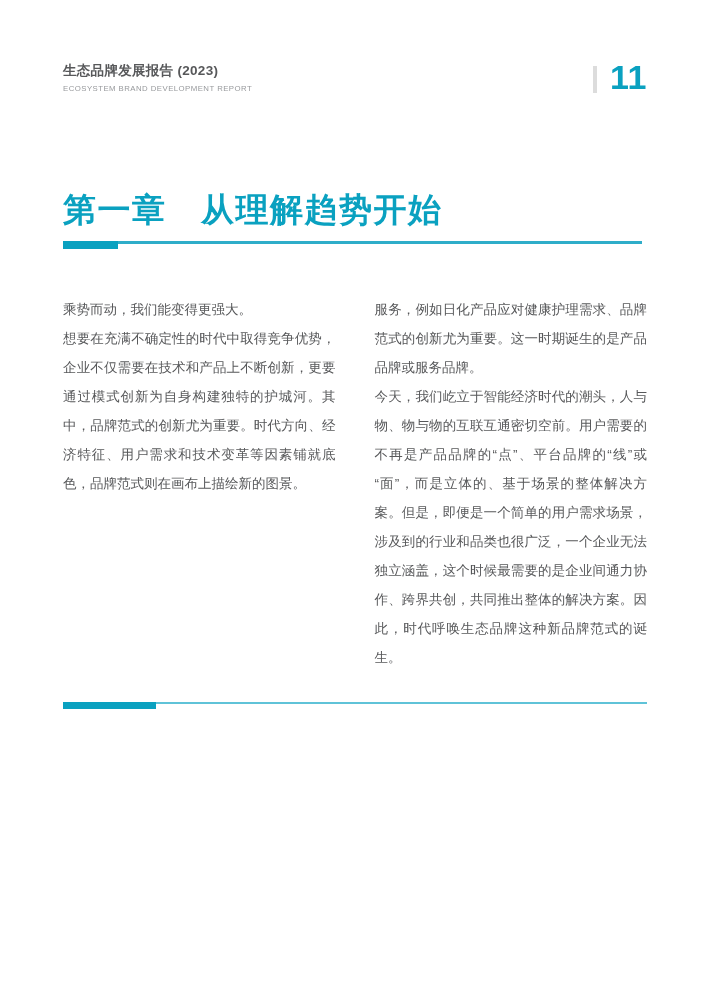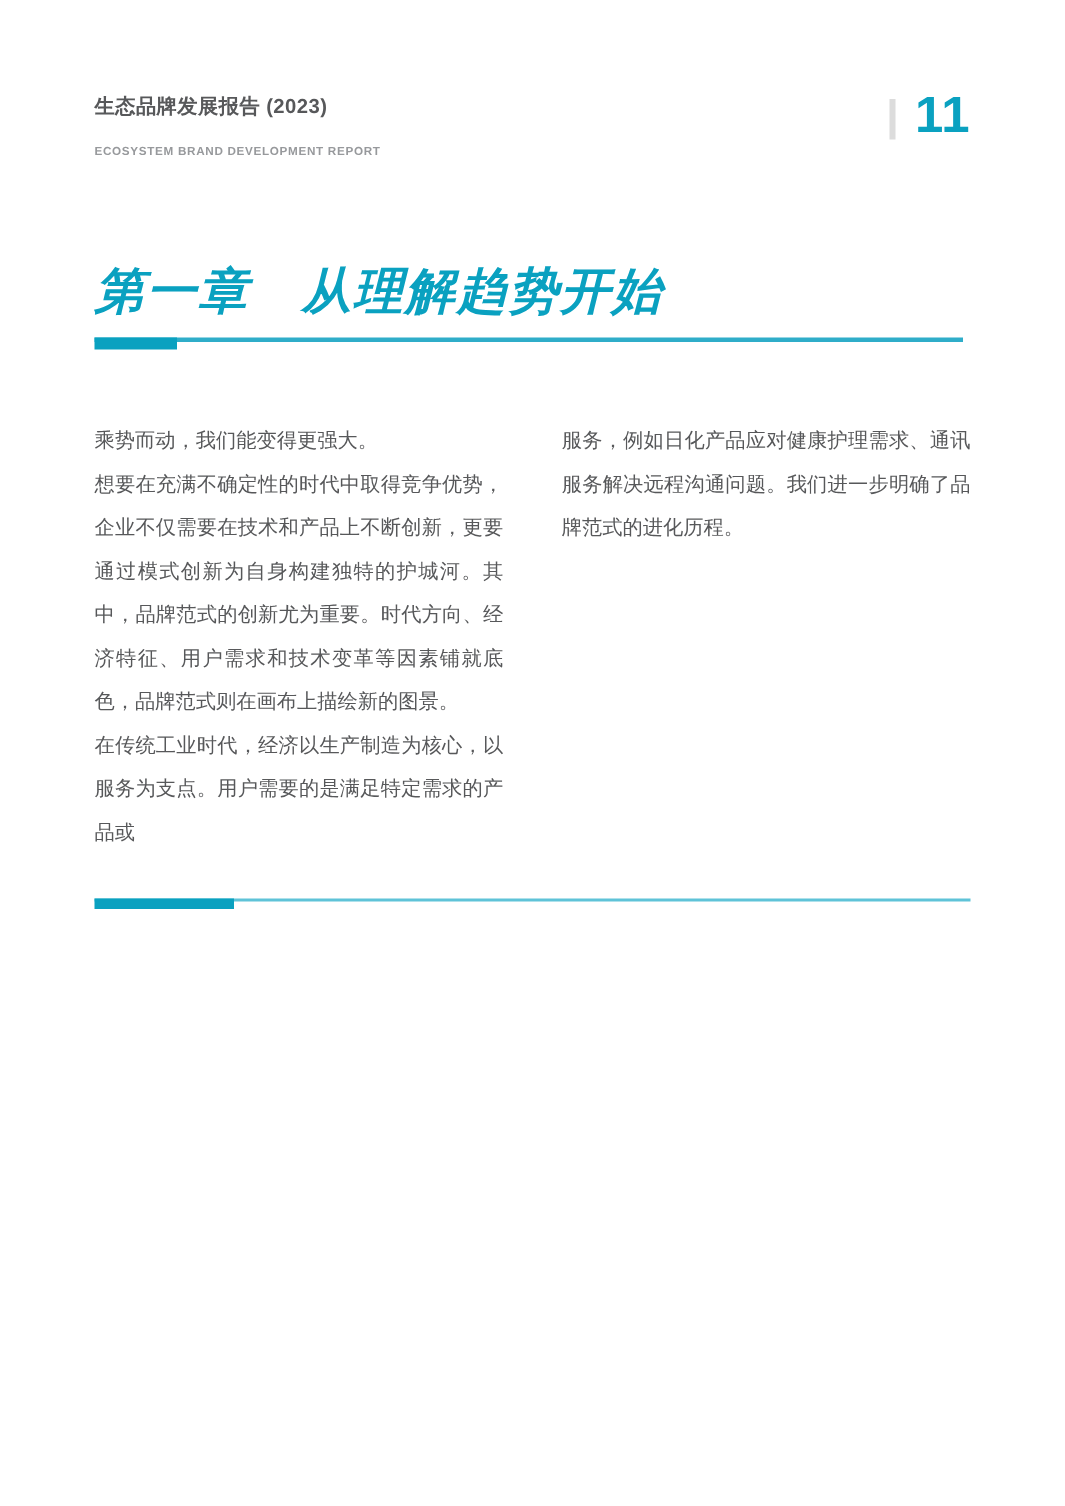--- a/index.html
+++ b/index.html
@@ -23,23 +23,23 @@
     justify-content: space-between;
     align-items: flex-start;
   }
   .header-left .report-title {
     font-size: 13.5px;
     font-weight: 700;
     color: #57585a;
     letter-spacing: 0.3px;
   }
   .header-left .report-subtitle {
-    margin-top: 16px;
+    margin-top: 4px;
     font-size: 7.8px;
-    font-weight: 700;
+    font-weight: 400;
     color: #97999c;
     letter-spacing: 0.45px;
   }
   .header-right {
     display: flex;
     align-items: center;
     margin-top: -4px;
     justify-content: space-between;
   }
   .pagenum-divider {
@@ -50,21 +50,21 @@
     margin-top: 3px;
   }
   .page-number {
     font-size: 34px;
     font-weight: 700;
     color: #0aa1c0;
     letter-spacing: 0.5px;
   }
 
   
-  .chapter { margin-top: 68px; font-style: italic; }
+  .chapter { margin-top: 92px; }
   .chapter-title {
     font-size: 33px;
     font-weight: 700;
     color: #0aa1c0;
     letter-spacing: 1.5px;
     line-height: 1.25;
   }
   .title-rule {
     position: relative;
     height: 8px;
@@ -144,24 +144,24 @@
     <div class="title-rule">
       <span class="thin"></span>
       <span class="thick"></span>
     </div>
   </section>
 
   <main class="columns">
     <div class="col">
       <p>乘势而动，我们能变得更强大。</p>
       <p>想要在充满不确定性的时代中取得竞争优势，企业不仅需要在技术和产品上不断创新，更要通过模式创新为自身构建独特的护城河。其中，品牌范式的创新尤为重要。时代方向、经济特征、用户需求和技术变革等因素铺就底色，品牌范式则在画布上描绘新的图景。</p>
-      <p>在传统工业时代，经济以生产制造为核心，以服务为支点。用户需要的是满足特定需求的产品或</p>
     </div>
     <div class="col">
-      <p>服务，例如日化产品应对健康护理需求、通讯服务解决远程沟通问题。我们进一步明确了品牌范式的进化历程。</p>
+      <p>服务，例如日化产品应对健康护理需求、品牌范式的创新尤为重要。这一时期诞生的是产品品牌或服务品牌。</p>
+      <p>今天，我们屹立于智能经济时代的潮头，人与物、物与物的互联互通密切空前。用户需要的不再是产品品牌的“点”、平台品牌的“线”或“面”，而是立体的、基于场景的整体解决方案。但是，即便是一个简单的用户需求场景，涉及到的行业和品类也很广泛，一个企业无法独立涵盖，这个时候最需要的是企业间通力协作、跨界共创，共同推出整体的解决方案。因此，时代呼唤生态品牌这种新品牌范式的诞生。</p>
     </div>
   </main>
 
   <section class="callout">
     <div class="callout-rule-top">
       <span class="thin"></span>
       <span class="thick"></span>
     </div>
 
   </section>

